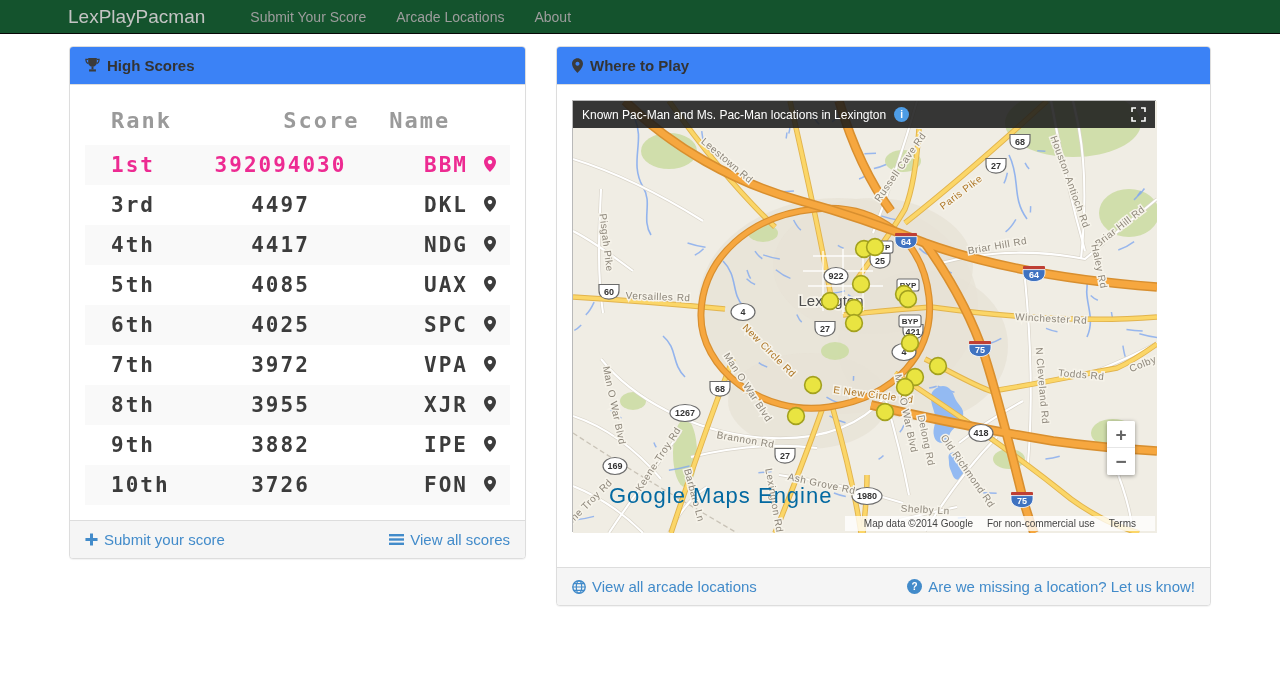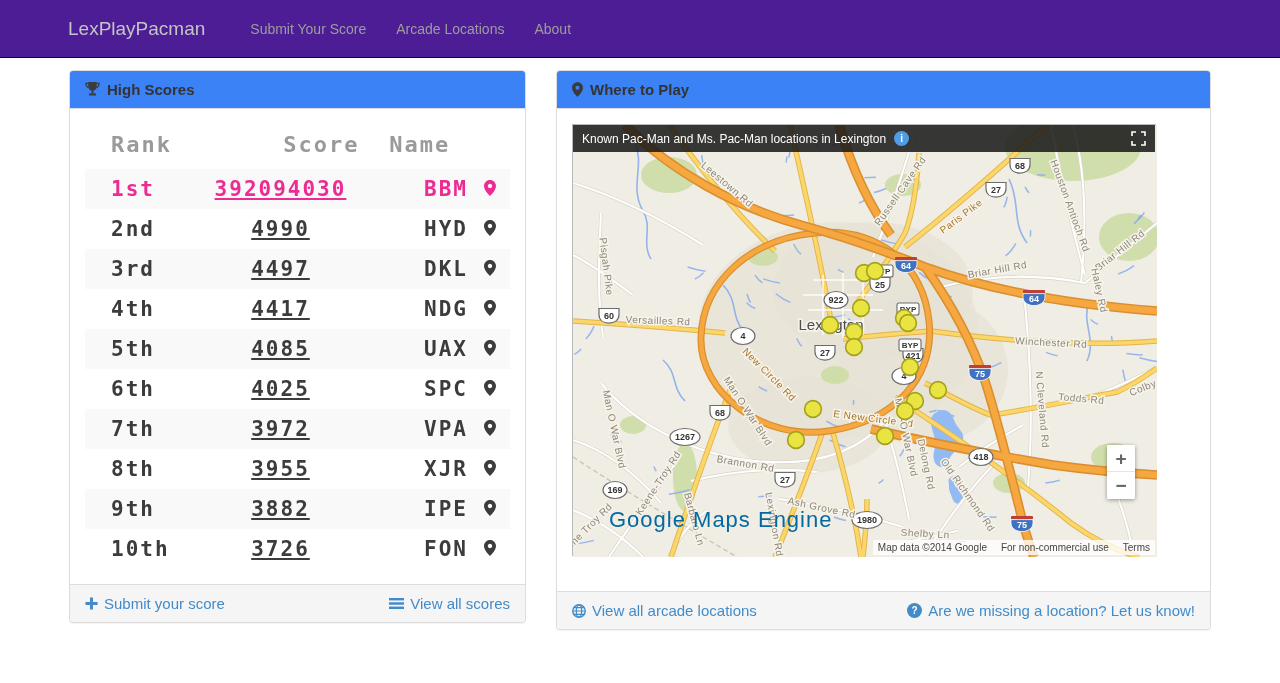--- a/index.html
+++ b/index.html
@@ -1,20 +1,20 @@
 <!DOCTYPE html>
 <html><head>
 <meta charset="utf-8">
 <style>
   * { margin:0; padding:0; box-sizing:border-box; }
   html,body { width:1280px; height:683px; background:#fff; overflow:hidden;
     font-family:"Liberation Sans", sans-serif; }
 
   
-  .navbar { height:58px; background:#4c1d95; border-bottom:1px solid #080808;
+  .navbar { height:34px; background:#14532d; border-bottom:1px solid #080808;
     display:flex; align-items:center; padding-left:68px; }
   .brand { color:#c4c4c4; font-size:19px; margin-right:30px; text-decoration:none; }
   .nav-links { display:flex; height:50px; }
   .nav-links a { color:#9d9d9d; font-size:14px; text-decoration:none;
     padding:0 15px; display:flex; align-items:center; }
 
   
   .container { width:1172px; margin:12px auto 0; display:flex; align-items:flex-start; }
   .col-left  { width:487px; padding:0 15px; }
   .col-right { width:685px; padding:0 15px; }
@@ -34,21 +34,21 @@
 
   
   table.scores { width:100%; border-collapse:collapse;
     font-family:"DejaVu Sans Mono", monospace; font-weight:bold; letter-spacing:2px; }
   table.scores thead th { color:#9a9a9a; font-size:22px; padding:8px 6px 12px; }
   table.scores th.c-rank { text-align:left; padding-left:26px; }
   table.scores th.c-score { text-align:right; }
   table.scores th.c-name { text-align:center; }
   table.scores td { font-size:21px; color:#3c3c3c; padding:8px 6px; }
   table.scores td.c-rank { text-align:left; padding-left:26px; width:26%; }
-  table.scores td.c-score { text-align:center; width:40%;text-decoration:underline; }
+  table.scores td.c-score { text-align:center; width:40%; }
   table.scores td.c-name { text-align:right;margin-top:47px; }
   table.scores td.c-pin { width:36px; text-align:center; padding-right:10px; }
   table.scores tbody tr:nth-child(odd) { background:#f9f9f9; }
   tr.hl td { color:#ed2b92; }
   .row-pin { width:12px; height:16px; fill:#3c3c3c; }
   tr.hl .row-pin { fill:#ed2b92; }
 
   
   .map-wrap { position:relative; width:584px; height:432px; margin-bottom:20px;
     border:1px solid #b9b9b9; background:#f0ede4; }
@@ -63,21 +63,21 @@
   .zoom-ctl { position:absolute; z-index:5; right:20px; bottom:56px; width:28px;
     background:#fff; border-radius:2px; box-shadow:0 1px 4px rgba(0,0,0,.4); }
   .zoom-ctl button { display:block; width:28px; height:27px; border:0; background:#fff;
     font-size:19px; font-weight:bold; color:#666; cursor:pointer; line-height:25px; }
   .zoom-ctl .zin { border-bottom:1px solid #e6e6e6; border-radius:2px 2px 0 0; }
   .zoom-ctl .zout { border-radius:0 0 2px 2px; }
   .map-watermark { position:absolute; z-index:4; left:36px; bottom:22px;
     font-size:22px; color:#0369a1; letter-spacing:1px; }
   .map-attr { position:absolute; z-index:4; right:0; bottom:0;
     background:rgba(255,255,255,.78); font-size:10px; color:#444;
-    padding:2px 5px; display:flex; gap:14px; white-space:nowrap; }
+    padding:2px 19px; display:flex; gap:14px; white-space:nowrap; }
   .map-attr span { display:inline-block; }
 </style>
 </head>
 <body>
 
 <svg width="0" height="0" style="position:absolute">
   <defs>
     <path id="pin-shape" fill-rule="evenodd" d="M6,0 C2.7,0 0,2.7 0,6 c0,4.5 6,10 6,10 s6,-5.5 6,-10 C12,2.7 9.3,0 6,0 z M6,8.2 c-1.2,0 -2.2,-1 -2.2,-2.2 S4.8,3.8 6,3.8 s2.2,1 2.2,2.2 S7.2,8.2 6,8.2 z"></path>
   </defs>
 </svg>
@@ -112,28 +112,20 @@
               <th class="c-score">Score</th>
               <th class="c-name">Name</th>
               <th></th>
             </tr>
           </thead>
           <tbody>
               <tr class="hl">
                 <td class="c-rank">1st</td>
                 <td class="c-score">392094030</td>
                 <td class="c-name">BBM</td>
-                <td class="c-pin"><svg class="row-pin" viewBox="0 0 12 16">
-                    <use href="#pin-shape"></use>
-                  </svg></td>
-              </tr>
-              <tr>
-                <td class="c-rank">2nd</td>
-                <td class="c-score">4990</td>
-                <td class="c-name">HYD</td>
                 <td class="c-pin"><svg class="row-pin" viewBox="0 0 12 16">
                     <use href="#pin-shape"></use>
                   </svg></td>
               </tr>
               <tr>
                 <td class="c-rank">3rd</td>
                 <td class="c-score">4497</td>
                 <td class="c-name">DKL</td>
                 <td class="c-pin"><svg class="row-pin" viewBox="0 0 12 16">
                     <use href="#pin-shape"></use>

